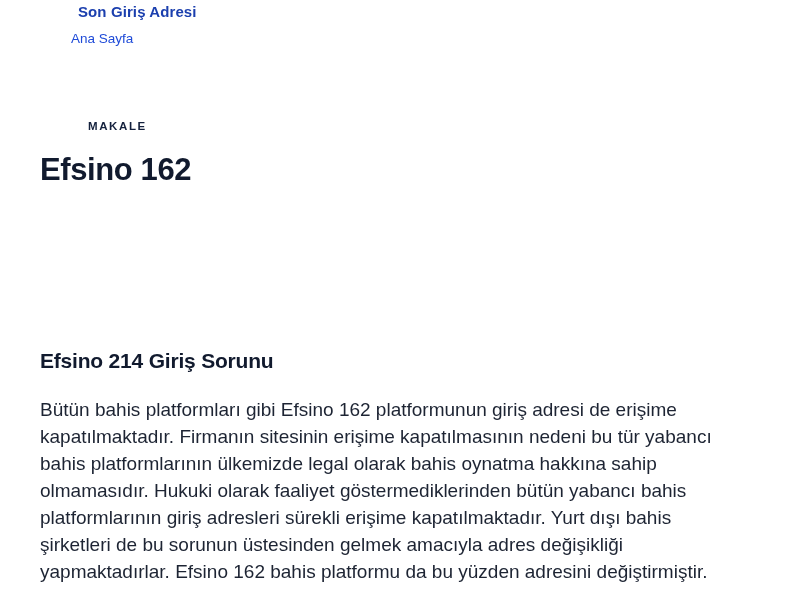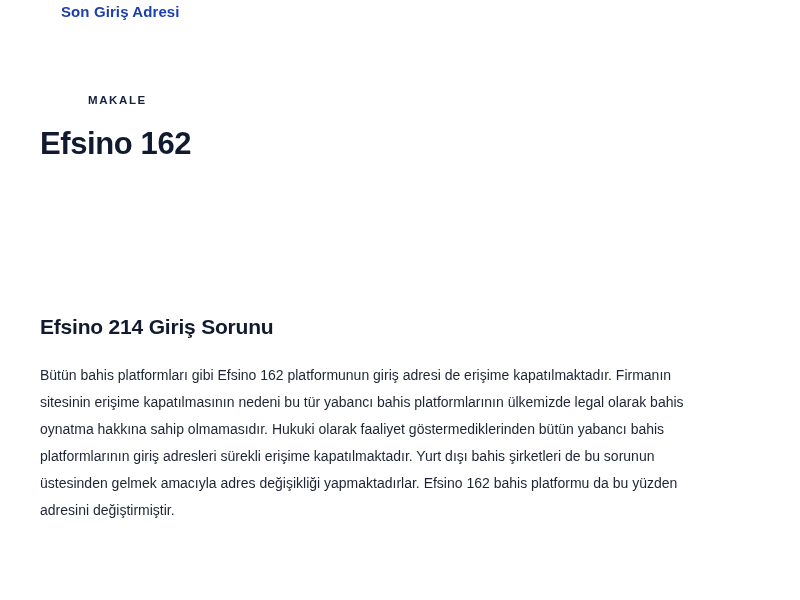--- a/index.html
+++ b/index.html
@@ -18,21 +18,21 @@
 
   .page {
     position: relative;
     width: 800px;
     height: 600px;
     box-sizing: border-box;
   }
 
   
   .topnav {
-    padding: 0 44px;
+    padding: 0 61px;
   }
   .site-title {
     margin: 0;
     padding-top: 2px;
     font-size: 15px;
     font-weight: bold;
     color: #1b3fae;
     letter-spacing: 0.1px;
     line-height: 20px;
     padding-left: 17px;
@@ -55,57 +55,60 @@
   .kicker {
     margin-top: 72px;
     font-size: 11.5px;
     font-weight: bold;
     letter-spacing: 1.6px;
     color: #14213d;
     text-transform: uppercase;
     padding-left: 48px;
   }
   .article-title {
-    margin: 19px 0 0 0;
+    margin: 19px 0 8px 0;
     font-size: 31px;
     line-height: 38px;
     font-weight: bold;
     letter-spacing: -0.4px;
     color: #111a2e;
   }
 
   .section-heading {
     margin: 0;
     padding-top: 150px;
     font-size: 21px;
     line-height: 28px;
     font-weight: bold;
     letter-spacing: -0.2px;
     color: #111a2e;
   }
 
   .body-text {
     margin: 21px 0 0 0;
-    font-size: 14px;
+    font-size: 19px;
     line-height: 27px;
     color: #1d2433;
     max-width: 672px;
   }
   .body-text + .body-text {
     margin-top: 22px;
   }
 </style>
 </head>
 <body>
 
 <div class="page">
 
   <div class="topnav">
     <div class="site-title">Son Giriş Adresi</div>
 
+    <nav class="breadcrumb">
+      <a href="#">Ana Sayfa</a>
+    </nav>
   </div>
 
   <article class="article">
     <div class="kicker">MAKALE</div>
 
     <h1 class="article-title">Efsino 162</h1>
 
     <h2 class="section-heading">Efsino 214 Giriş Sorunu</h2>
 
     <p class="body-text">Bütün bahis platformları gibi Efsino 162 platformunun giriş adresi de erişime kapatılmaktadır. Firmanın sitesinin erişime kapatılmasının nedeni bu tür yabancı bahis platformlarının ülkemizde legal olarak bahis oynatma hakkına sahip olmamasıdır. Hukuki olarak faaliyet göstermediklerinden bütün yabancı bahis platformlarının giriş adresleri sürekli erişime kapatılmaktadır. Yurt dışı bahis şirketleri de bu sorunun üstesinden gelmek amacıyla adres değişikliği yapmaktadırlar. Efsino 162 bahis platformu da bu yüzden adresini değiştirmiştir.</p>

